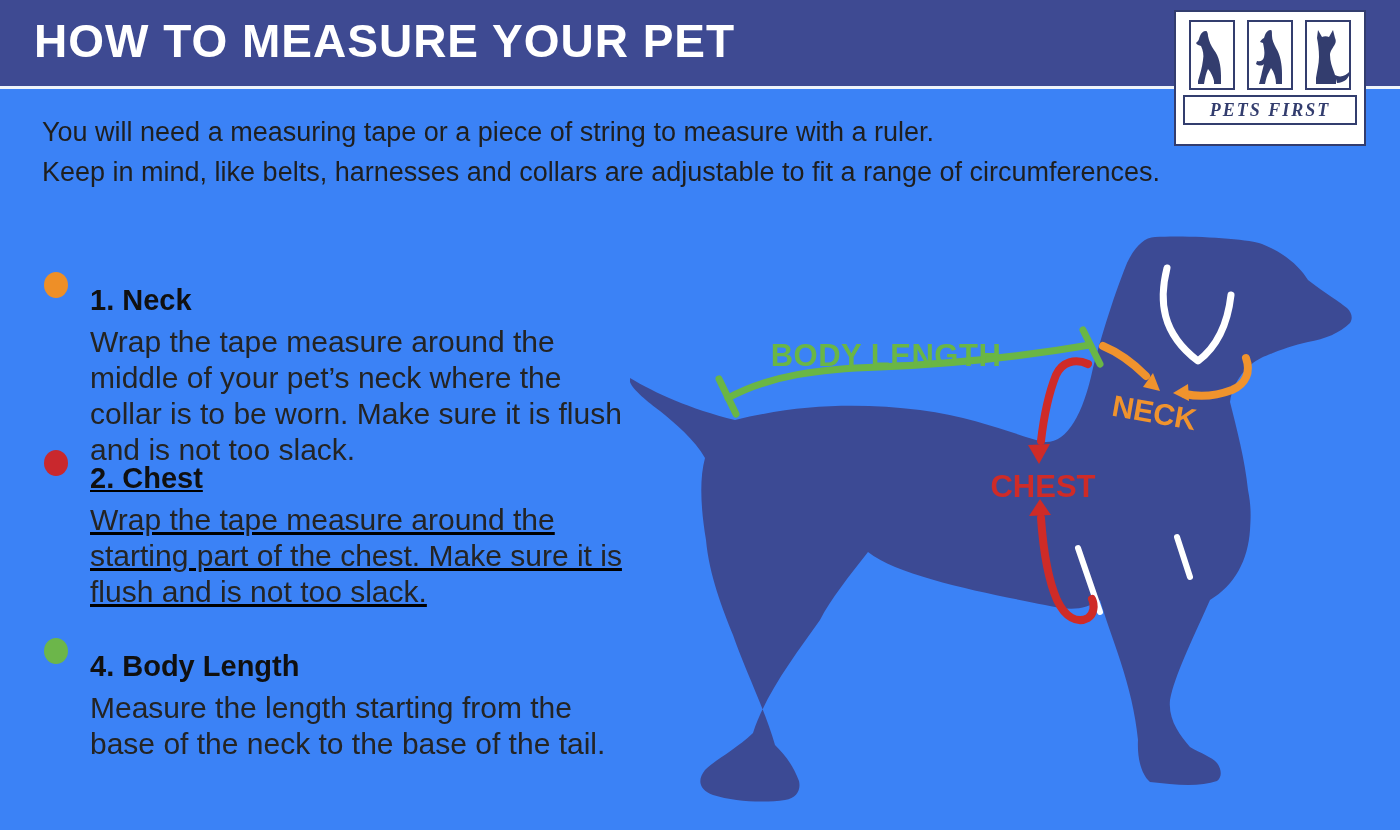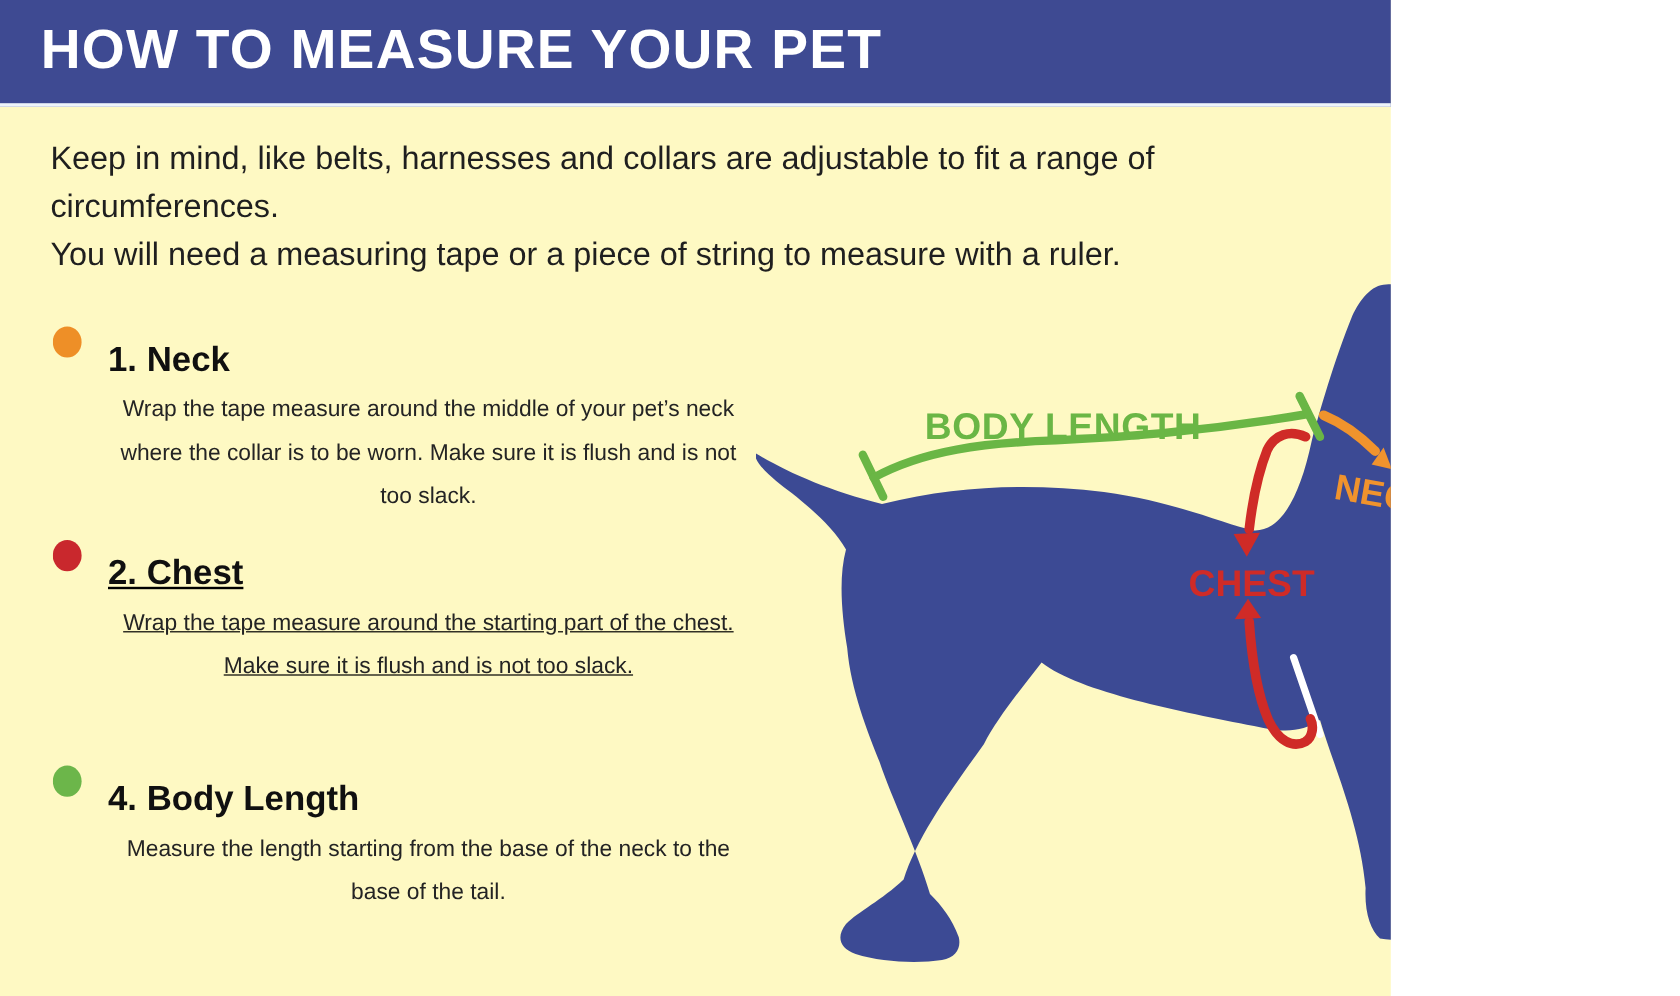--- a/index.html
+++ b/index.html
@@ -1,18 +1,18 @@
 <!DOCTYPE html>
 <html><head>
 <meta charset="utf-8">
 <style>
   html,body{margin:0;padding:0;}
   .stage{
-    position:relative;width:1159px;height:830px;overflow:hidden;
-    background:#fef9c3;font-family:"Liberation Sans",sans-serif;
+    position:relative;width:1400px;height:830px;overflow:hidden;
+    background:#3b82f6;font-family:"Liberation Sans",sans-serif;
   }
   
   .header{
     position:absolute;left:0;top:0;width:1400px;height:86px;
     background:#3e4a92;border-bottom:3px solid #eef4fa;
   }
   .header h1{
     margin:0;padding:18px 0 0 34px;color:#ffffff;
     font-size:46px;font-weight:bold;letter-spacing:1px;line-height:1.0;
   }
@@ -29,21 +29,21 @@
     font-family:"Liberation Serif",serif;font-weight:bold;font-size:18px;
     letter-spacing:2px;color:#333d6e;padding:3px 0 2px 0;
   }
   
   .intro{position:absolute;left:42px;top:112px;color:#1f1f1f;font-size:27px;line-height:40px;}
   
   .step{position:absolute;left:44px;width:600px;}
   .step .bullet{position:absolute;left:0;top:7px;}
   .step .txt{margin-left:46px;margin-top:20px;}
   .step .title{font-size:29px;font-weight:bold;color:#101010;margin:0 0 7px 0;}
-  .step .body{font-size:19px;line-height:36px;color:#242424;width:534px;text-align:center;}
+  .step .body{font-size:30px;line-height:36px;color:#242424;width:534px;}
   .s1{top:264px;} .s2{top:442px;text-decoration:underline;} .s3{top:630px;}
   
   .diagram{position:absolute;left:615px;top:215px;width:790px;height:615px;}
   .diag-label{font-family:"Liberation Sans",sans-serif;font-weight:bold;}
 </style>
 </head>
 <body>
 
 <div class="stage">
 
@@ -66,22 +66,22 @@
       <div class="frame">
         <svg width="40" height="60" viewBox="0 0 40 60">
           <path d="M10,2 L14,9 C16,8 19,8 21,9 L25,2 L27,10 C28,12 28,14 27,16 C25,20 22,23 22,27 C22,33 24,39 26,44 L28,50 L28,56 L8,56 L8,50 C9,43 11,36 11,29 C11,22 10,15 9,10 Z M27,47 C32,50 38,48 42,43 C42,50 36,55 29,55 Z" fill="#333d6e"></path>
         </svg>
       </div>
     </div>
     <div class="brand">PETS FIRST</div>
   </div>
 
   <div class="intro">
+    <div>You will need a measuring tape or a piece of string to measure with a ruler.</div>
     <div>Keep in mind, like belts, harnesses and collars are adjustable to fit a range of circumferences.</div>
-    <div>You will need a measuring tape or a piece of string to measure with a ruler.</div>
   </div>
 
   <div class="step s1">
     <svg class="bullet" width="25" height="28">
       <ellipse cx="12" cy="14" rx="12" ry="13" fill="#ee8f27"></ellipse>
     </svg>
     <div class="txt">
       <div class="title">1. Neck</div>
       <div class="body">Wrap the tape measure around the middle of your pet’s neck where the collar is to be worn. Make sure it is flush and is not too slack.</div>
     </div>

